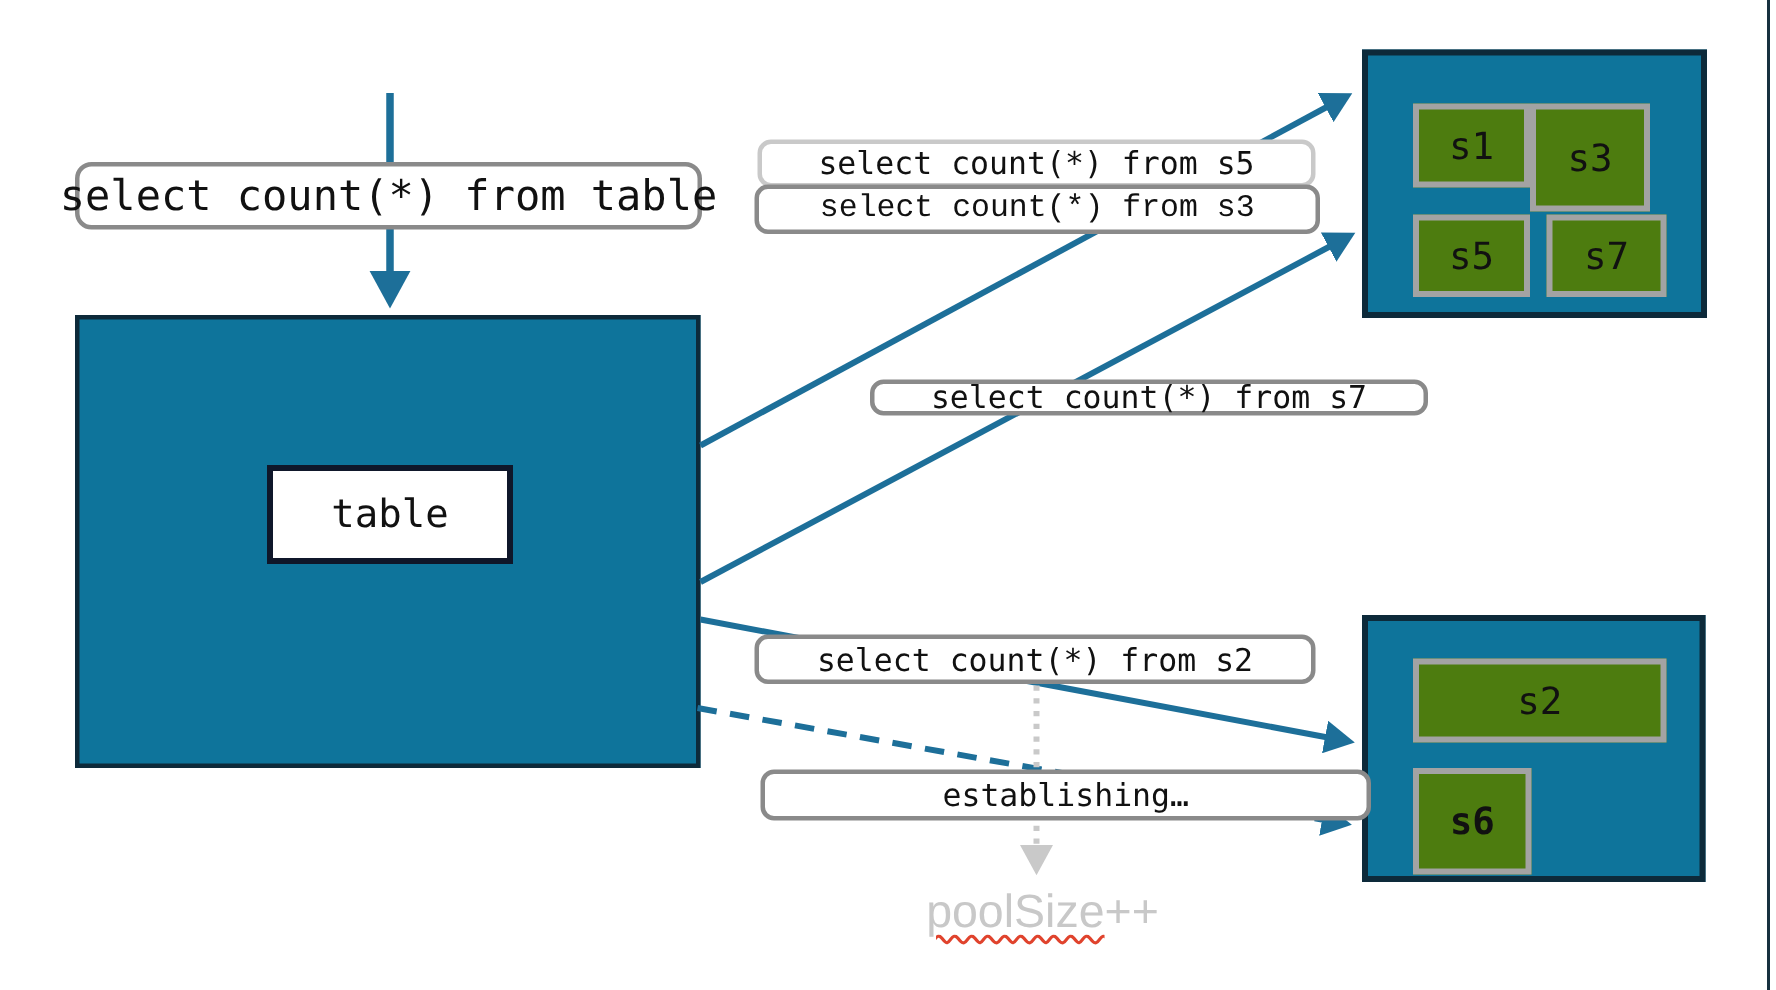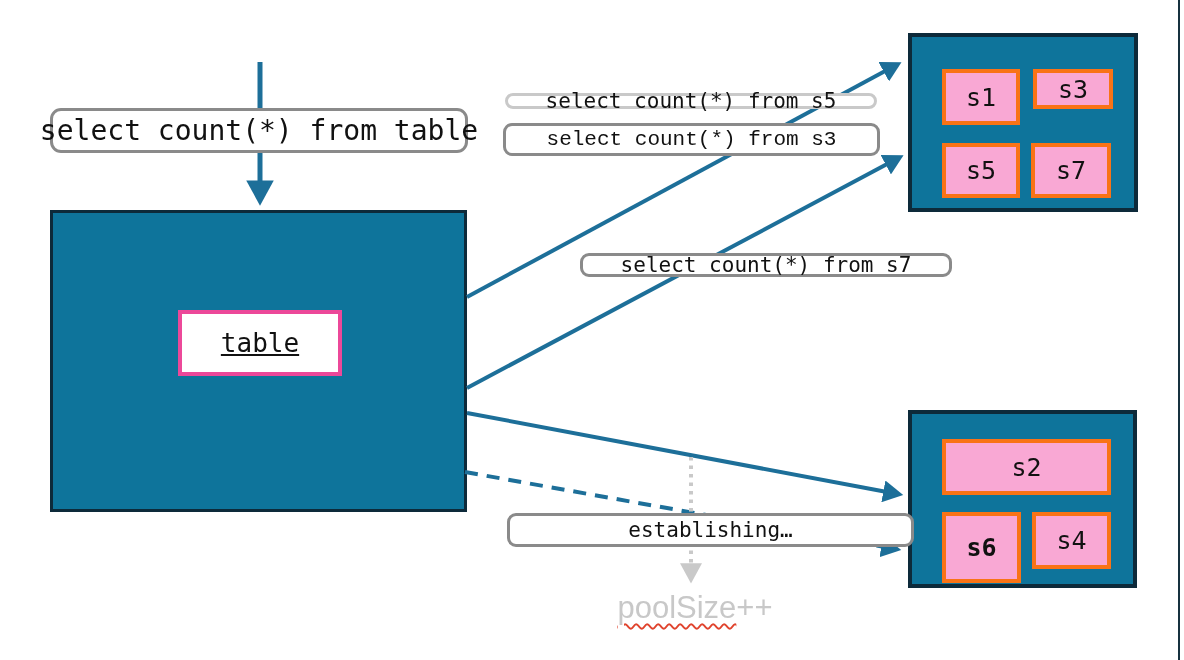--- a/index.html
+++ b/index.html
@@ -19,57 +19,56 @@
     border: 4px solid #0d2a3a;
     z-index: 1;
   }
   .main-box   { left: 50px;  top: 210px; width: 417px; height: 302px; border-width: 3px; }
   .group-top  { left: 908px; top: 33px;  width: 230px; height: 179px; }
   .group-bottom { left: 908px; top: 410px; width: 229px; height: 178px; }
 
   .inner-label {
     position: absolute;
     background: #ffffff;
-    border: 4px solid #ec4899;
+    border: 4px solid #0f172a;
     display: flex; align-items: center; justify-content: center;
     color: #111111;
     z-index: 1;
-    text-decoration: underline;
   }
   .table-label { left: 178px; top: 310px; width: 164px; height: 66px; font-size: 26px; }
 
   .shard {
     position: absolute;
-    background: #f9a8d4;
-    border: 4px solid #f97316;
+    background: #4d7c0f;
+    border: 4px solid #a3a3a3;
     display: flex; align-items: center; justify-content: center;
     font-size: 25px; color: #111111;
   }
   
   .s1 { left: 30px;  top: 32px;  width: 78px;  height: 56px; }
-  .s3 { left: 121px; top: 32px;  width: 80px;  height: 40px; text-align: right; }
+  .s3 { left: 108px; top: 32px;  width: 80px;  height: 72px; text-align: right; }
   .s5 { left: 30px;  top: 106px; width: 78px;  height: 55px; }
   .s7 { left: 119px; top: 106px; width: 80px;  height: 55px; }
   
   .s2 { left: 30px;  top: 25px;  width: 169px; height: 56px; }
   .s6 { left: 30px;  top: 98px;  width: 79px;  height: 71px; font-weight: bold; }
   .s4 { left: 120px; top: 98px;  width: 79px;  height: 57px; }
 
   .qlabel {
     position: absolute;
     background: #ffffff;
     border: 3px solid #8a8a8a;
     border-radius: 9px;
     display: flex; align-items: center; justify-content: center;
     font-size: 21px; color: #111111;
     white-space: pre;
     z-index: 3;
   }
   .q-table { left: 50px;  top: 108px; width: 418px; height: 45px; border-radius: 11px; font-size: 28px; }
-  .q-s5    { left: 505px; top: 93px;  width: 372px; height: 16px; border-color: #c9c9c9; }
+  .q-s5    { left: 505px; top: 93px;  width: 372px; height: 32px; border-color: #c9c9c9; }
   .q-s3    { left: 503px; top: 123px; width: 377px; height: 33px; font-family: Liberation Mono, monospace; }
   .q-s7    { left: 580px; top: 253px; width: 372px; height: 24px; }
   .q-s2    { left: 503px; top: 423px; width: 374px; height: 33px; }
   .q-est   { left: 507px; top: 513px; width: 407px; height: 34px; }
 
   .poolsize {
     position: absolute;
     left: 570px; top: 588px; width: 250px; height: 40px;
     display: flex; align-items: center; justify-content: center;
     font-family: "Liberation Sans", sans-serif;
@@ -124,27 +123,27 @@
   <div class="teal-box group-top">
     <div class="shard s1">s1</div>
     <div class="shard s3">s3</div>
     <div class="shard s5">s5</div>
     <div class="shard s7">s7</div>
   </div>
 
   <div class="teal-box group-bottom">
     <div class="shard s2">s2</div>
     <div class="shard s6">s6</div>
-    <div class="shard s4">s4</div>
   </div>
 
   <div class="qlabel q-table">select count(*) from table</div>
   <div class="qlabel q-s5">select count(*) from s5</div>
   <div class="qlabel q-s3">select count(*) from s3</div>
   <div class="qlabel q-s7">select count(*) from s7</div>
+  <div class="qlabel q-s2">select count(*) from s2</div>
   <div class="qlabel q-est">establishing…</div>
 
   <div class="poolsize">
       <span class="squiggly">poolSize</span>
       <span>++</span>
     </div>
 
   <div class="slide-edge"></div>
 
 </div>

